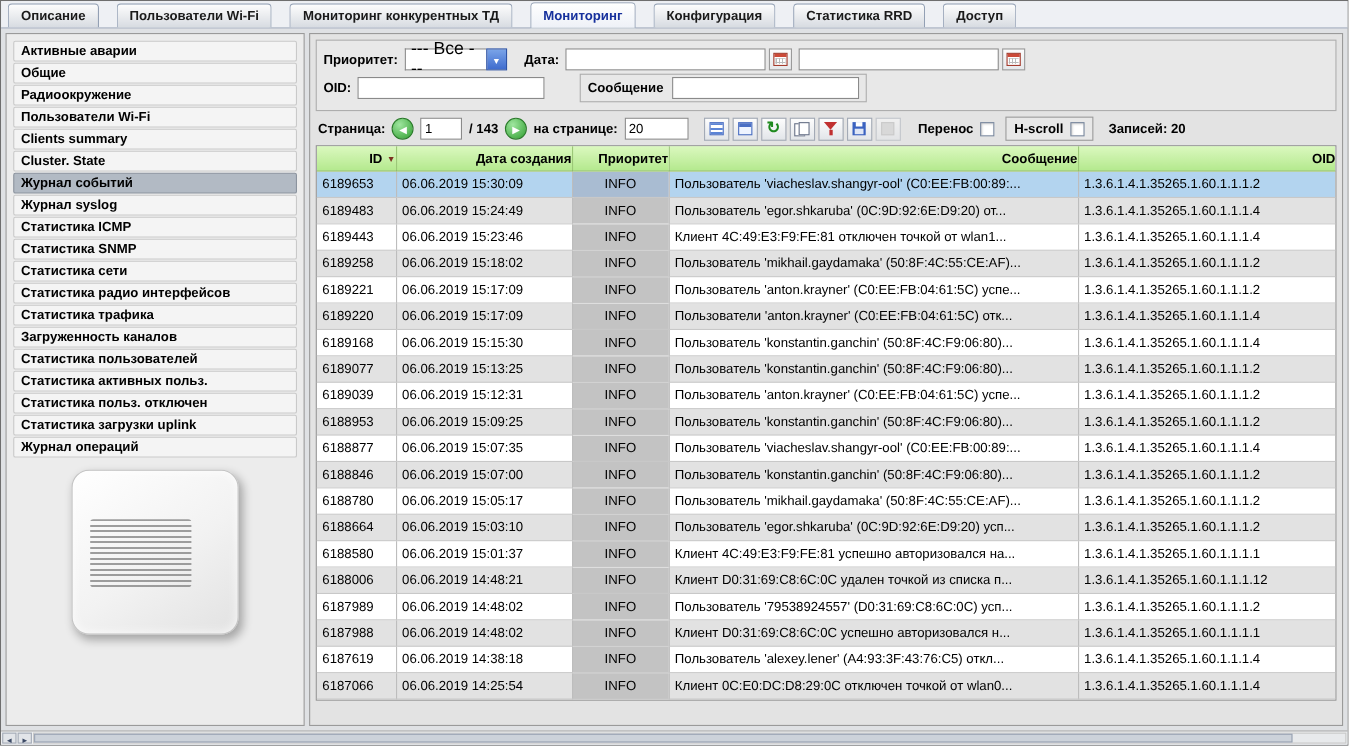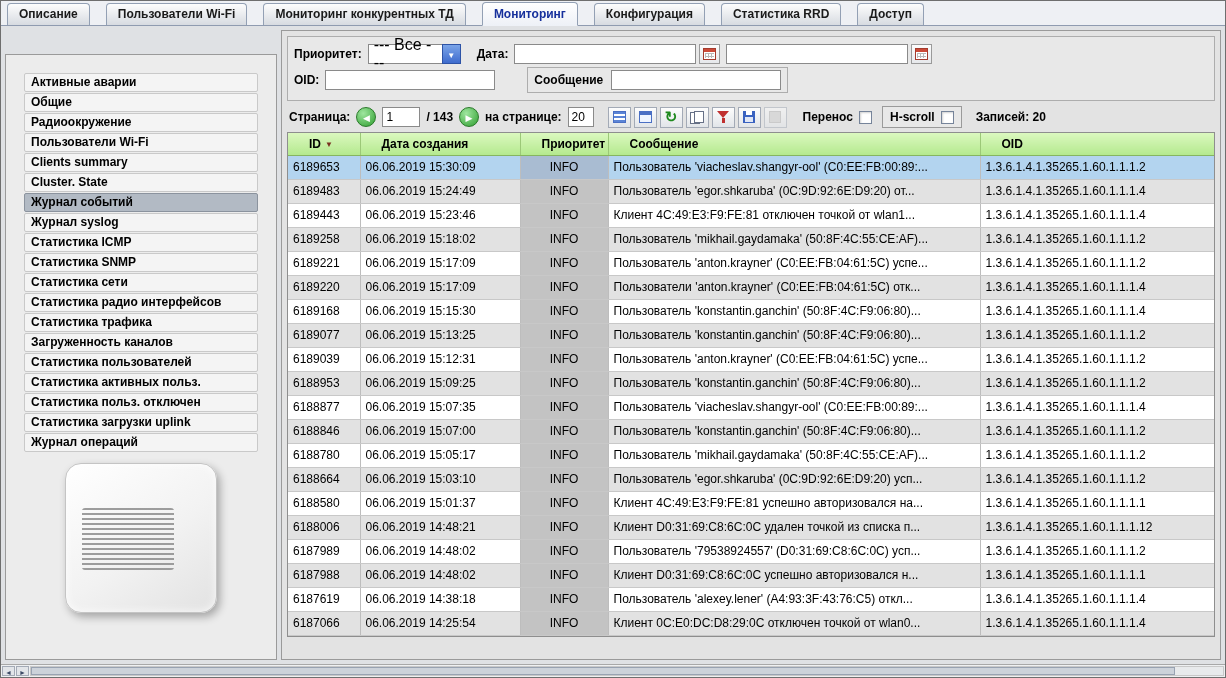--- a/index.html
+++ b/index.html
@@ -12,21 +12,21 @@
   .tabbar { height:25px; background:#eef0f4; border-bottom:1px solid #8f9bb0; display:flex; align-items:flex-end; gap:16px; padding:3px 6px 0 6px; flex:0 0 auto; }
   .tab { padding:3px 11px 4px 11px; font-weight:bold; font-size:12px; color:#1a1a1a;
          background:linear-gradient(#fdfdfd,#d7dbe1); border:1px solid #93a0b4; border-bottom:none;
          border-radius:4px 4px 0 0; white-space:nowrap; cursor:default; }
   .tab.active { background:linear-gradient(#ffffff,#eef1f7); color:#16309c; padding-top:4px; margin-bottom:-1px; border-bottom:1px solid #eef1f7; }
 
   
   .content { flex:1 1 auto; display:flex; gap:4px; padding:4px; background:#dfe1e4; overflow:hidden; }
 
   
-  .sidebar { width:272px; flex:0 0 272px; border:1px solid #9a9a9a; background:#ececec; padding:18px; display:flex; flex-direction:column; overflow:hidden;margin-top:24px; }
+  .sidebar { width:272px; flex:0 0 272px; border:1px solid #9a9a9a; background:#ececec; padding:6px; display:flex; flex-direction:column; overflow:hidden; }
   .side-item { background:#f4f4f4; border:1px solid #c9c9c9; border-radius:2px; margin:0 0 1px 0;
                padding:2px 6px; font-weight:bold; font-size:12px; line-height:13px; white-space:nowrap; cursor:default; }
   .side-item.selected { background:#b2bac4; border-color:#8b939e; }
   .device-wrap { margin-top:10px; display:flex; justify-content:center; }
   .device { width:152px; height:150px; border-radius:16px; border:1px solid #c4c4c4;
             background:linear-gradient(145deg,#ffffff 0%,#f2f2f2 55%,#e2e2e2 100%);
             box-shadow:3px 4px 9px rgba(0,0,0,0.30), inset 0 0 10px rgba(255,255,255,0.85); position:relative; }
   .device .grille { position:absolute; left:16px; top:44px; width:92px; height:62px; border-radius:3px;
             background:repeating-linear-gradient(180deg,#8d8d8d 0 2px, transparent 2px 5px); opacity:.85; }
 
@@ -35,21 +35,21 @@
 
   .filters { border:1px solid #adadad; background:#e8e8e8; padding:4px 6px; margin-bottom:3px; flex:0 0 auto; }
   .frow { display:flex; align-items:center; gap:6px; margin:3px 0; }
   .lbl { font-weight:bold; font-size:12px; white-space:nowrap; }
 
   .ti { height:20px; border:1px solid #8a8a8a; background:#fff; font:12px "Liberation Sans",sans-serif; padding:0 3px; }
   .ti.date { width:182px; }
   .ti.oid  { width:170px; margin-right:26px; }
   .ti.msg  { width:170px; }
   .ti.page { width:38px; }
-  .ti.perpage { width:26px; }
+  .ti.perpage { width:58px; }
 
   .combo { display:flex; align-items:stretch; margin-right:10px; }
   .combo-val { width:74px; height:20px; border:1px solid #8a8a8a; border-right:none; background:#fff; display:flex; align-items:center; padding:0 5px; font-size:16px; }
   .combo-btn { width:19px; height:20px; background:linear-gradient(#7aa4e8,#3f6cce); border:1px solid #2d53a6; display:flex; align-items:center; justify-content:center; cursor:default; }
   .g-chevron::before { content:"▼"; font-size:8px; color:#fff; }
 
   .calbtn { width:21px; height:20px; border:1px solid #9a9a9a; background:linear-gradient(#fcfcfc,#e6e8eb); display:flex; align-items:center; justify-content:center; margin-left:-3px; }
   .g-cal { display:block; width:13px; height:12px; border:1px solid #a43b2d; background:linear-gradient(#cc4a38 0 3px,#fff 3px); position:relative; }
   .g-cal::after { content:""; position:absolute; left:1px; right:1px; top:4px; bottom:1px;
     background:repeating-linear-gradient(90deg,#b9b9b9 0 1px, transparent 1px 3px), repeating-linear-gradient(180deg,#b9b9b9 0 1px, transparent 1px 3px); }
@@ -80,22 +80,22 @@
   .g-blank { width:12px; height:12px; background:#cfcfcf; border:1px solid #b2b2b2; }
 
   .checkbox { width:13px; height:13px; border:1px solid #76849a; background:#fff; display:inline-block;
               box-shadow:inset 1px 1px 2px rgba(0,0,0,0.18); }
   .hscroll-group { display:flex; align-items:center; gap:6px; border:1px solid #9a9a9a; background:#e8e8e8; padding:3px 7px; margin-left:4px; }
   .records { margin-left:8px; }
 
   
   .grid-wrap { border:1px solid #8e8e8e; background:#fff; flex:0 0 auto; }
   table.grid { border-collapse:collapse; width:100%; table-layout:fixed; font-size:12px; }
-  table.grid th { background:linear-gradient(#dbf8bf,#b4e98e); font-weight:bold; text-align:left;
-                  padding:4px 21px; border-right:1px solid #9cc878; border-bottom:1px solid #86b560; white-space:nowrap; overflow:hidden; cursor:default;margin-left:39px; }
+  table.grid th { background:linear-gradient(#dbf8bf,#b4e98e); font-weight:bold; text-align:right;
+                  padding:4px 0; border-right:1px solid #9cc878; border-bottom:1px solid #86b560; white-space:nowrap; overflow:hidden; cursor:default;margin-left:39px; }
   table.grid th:last-child, table.grid td:last-child { border-right:none; }
   .sort::before { content:"▼"; font-size:8px; color:#7a3020; margin-left:4px; position:relative; top:-1px; }
   table.grid td { padding:3px 5px; line-height:17px; border-right:1px solid #bdbdbd; border-bottom:1px solid #c8c8c8;
                   white-space:nowrap; overflow:hidden; cursor:default; }
   tr.even td { background:#ffffff; }
   tr.odd  td { background:#e2e2e2; }
   td.prio { background:#c3c3c3 !important; text-align:center; }
   tr.selected td { background:#b3d4ef !important; }
   tr.selected td.prio { background:#a9bcd2 !important; }
 

